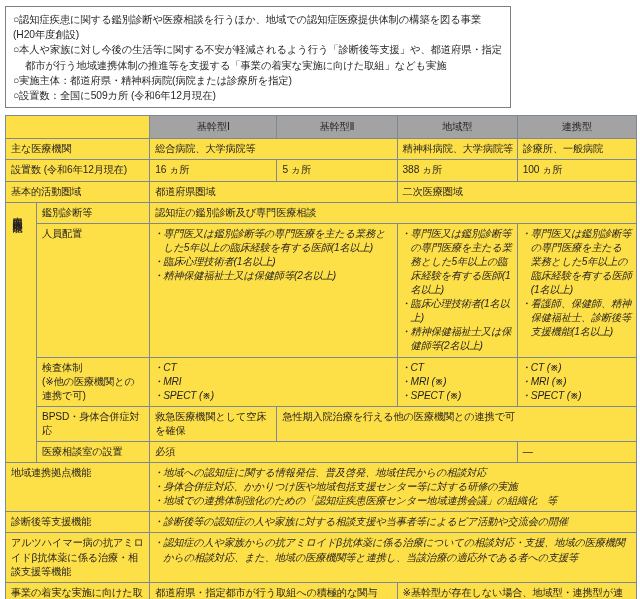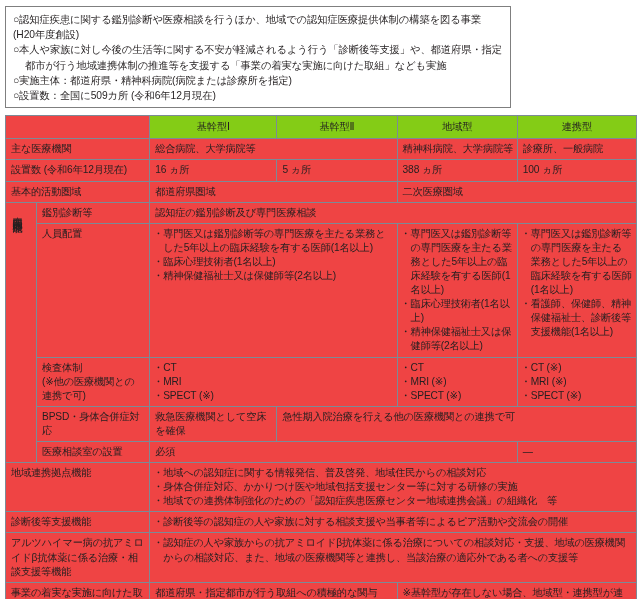--- a/index.html
+++ b/index.html
@@ -40,40 +40,41 @@
   }
   table.maintable td, table.maintable th {
     border: 1px solid #7d8a96;
     vertical-align: top;
     padding: 3px 4px 3px 5px;
     font-size: 10.2px;
     line-height: 14.1px;
     font-weight: normal;
     text-align: left;
     letter-spacing: -0.15px;
-    background: #ef4444;
+    background: #fde047;
   }
   table.maintable th.hdr {
-    background: #84cc16;
+    background: #a3a3a3;
     text-align: center;
     font-weight: normal;
     padding: 4px 2px 4px 2px;
     vertical-align: middle;
   }
   td.corner { background: #dbe5ef; }
 
   .cell-mid { vertical-align: middle; }
 
   
   ul.b { margin: 0; padding: 0; list-style: none; }
   ul.b > li {
     position: relative;
     padding-left: 8px;
     margin: 0 0 0 0;
     line-height: 14.1px;
+    font-style: italic;
   }
   ul.b > li::before {
     content: "・";
     position: absolute;
     left: -2px;
     top: 0;
   }
 
   
   td.vert {

